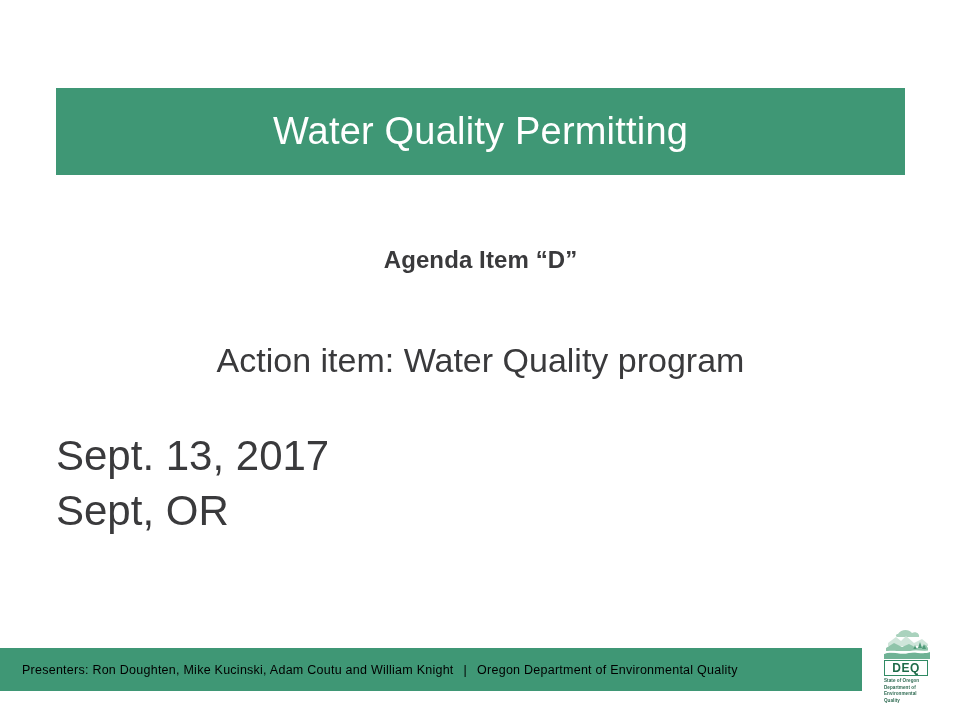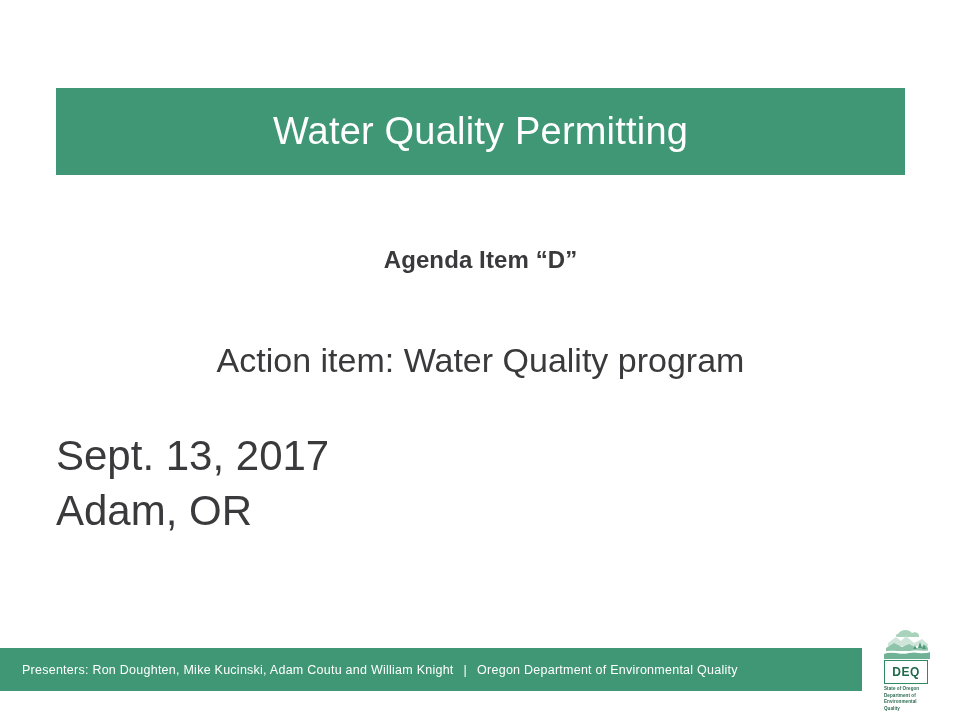--- a/index.html
+++ b/index.html
@@ -92,21 +92,21 @@
     position: absolute;
     left: 0;
     top: 648px;
     width: 862px;
     height: 43px;
     background: #3f9775;
     display: flex;
     align-items: center;
   }
   .footer-text {
-    color: #ffffff;
+    color: #000000;
     font-size: 12.5px;
     font-weight: 400;
     letter-spacing: 0.25px;
     white-space: nowrap;
     padding-left: 22px;
   }
   .footer-sep {
     display: inline-block;
     padding: 0 10px;
   }
@@ -122,21 +122,21 @@
   .deq-scene {
     position: relative;
     width: 46px;
     height: 31px;
     overflow: hidden;
     display: block;
   }
   .deq-wordmark {
     margin-top: 1px;
     width: 44px;
-    height: 24px;
+    height: 16px;
     border: 1.5px solid #2f8a63;
     box-sizing: border-box;
     display: flex;
     align-items: center;
     justify-content: center;
     background: #ffffff;
   }
   .deq-wordmark span {
     color: #1f6b49;
     font-family: "Liberation Sans", sans-serif;
@@ -168,21 +168,21 @@
   <div class="body-block">
 
     <div class="agenda-heading">Agenda Item “D”</div>
 
     <div class="action-text">
       <div>Action item: Water Quality program</div>
     </div>
 
     <div class="place-block">
       <div>Sept. 13, 2017</div>
-      <div>Adam, OR</div>
+      <div>Sept, OR</div>
     </div>
 
   </div>
 
   <div class="footer-bar">
     <div class="footer-text">
       <span>Presenters: Ron Doughten, Mike Kucinski, Adam Coutu and William Knight</span><span class="footer-sep">|</span><span>Oregon Department of Environmental Quality</span>
     </div>
   </div>
 

